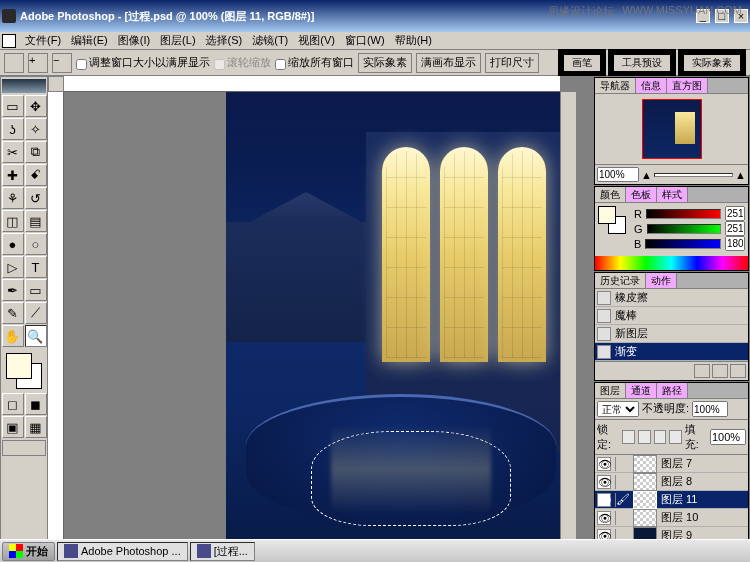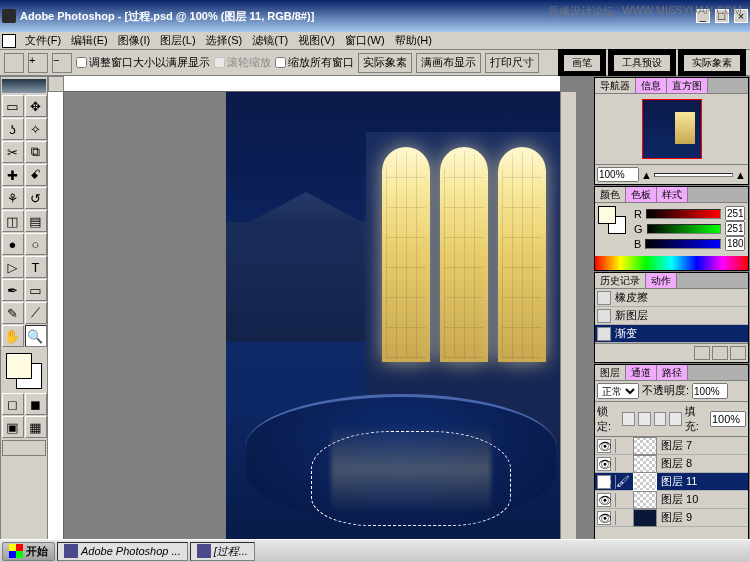--- a/index.html
+++ b/index.html
@@ -9,21 +9,21 @@
 .title-bar .ps-icon { width:14px; height:14px; background:#2a2a2a; margin-right:4px; border-radius:2px; }
 .title-bar .title { flex:1; font-weight:bold; }
 .title-bar .win-btns span { display:inline-block; width:14px; height:14px; background:#d4d0c8; margin-left:2px; text-align:center; line-height:12px; color:#000; border:1px solid #fff; cursor:pointer; }
 
 .menu-bar { height:18px; background:#d4d0c8; display:flex; align-items:center; padding:0 2px; border-bottom:1px solid #808080; }
 .menu-bar .ps-doc-icon { width:14px; height:14px; background:#fff; border:1px solid #000; margin-right:4px; }
 .menu-bar .menu-item { padding:0 5px; cursor:pointer; }
 
 .options-bar { height:26px; background:#d4d0c8; display:flex; align-items:center; padding:0 4px; border-bottom:1px solid #808080; gap:4px; }
 .options-bar .icon-btn { width:20px; height:20px; background:#d4d0c8; border:1px solid #808080; cursor:pointer; }
-.options-bar .opt-check { display:flex; align-items:center; gap:2px; }
+.options-bar .opt-check { display:flex; align-items:flex-end; gap:2px; }
 .options-bar .opt-check input { width:11px; height:11px; }
 .options-bar .pal-dock { margin-left:auto; display:flex; gap:2px; }
 .options-bar .pal-tab { background:#d4d0c8; border:6px solid #000000; padding:1px 8px; font-size:10px; cursor:pointer; }
 
 .workspace { display:flex; height:495px; }
 
 .toolbox { width:48px; background:#d4d0c8; border:1px solid #808080; display:flex; flex-direction:column; align-items:center; padding:2px; }
 .toolbox .logo-row { width:44px; height:14px; background:linear-gradient(#234,#89a); margin-bottom:2px; }
 .tool-grid { display:grid; grid-template-columns:22px 22px; gap:1px; }
 .tool-btn { width:22px; height:22px; background:#d4d0c8; border:1px solid #fff; border-right-color:#808080; border-bottom-color:#808080; cursor:pointer; display:flex; align-items:center; justify-content:center; font-size:13px; }
@@ -90,21 +90,21 @@
 .layer-item .thumb.dark { background:#0a1838; }
 .layer-item.sel .thumb { border-color:#fff; }
 .panel-footer { display:flex; justify-content:flex-end; gap:2px; padding:2px; border-top:1px solid #808080; }
 .pf-btn { width:16px; height:14px; border:1px solid #808080; background:#d4d0c8; cursor:pointer; }
 
 .watermark { position:absolute; top:4px; right:8px; color:rgba(120,120,120,0.85); font-size:11px; pointer-events:none; display:flex; gap:8px; }
 
 .taskbar { position:absolute; bottom:0; left:0; right:0; height:23px; background:linear-gradient(#e8e8e8,#c8c8c8); border-top:1px solid #fff; display:flex; align-items:center; padding:0 2px; gap:2px; }
 .start-btn { height:19px; padding:0 6px; background:linear-gradient(#c8c8c8,#a0a0a0); border:1px solid #808080; border-radius:2px; cursor:pointer; display:flex; align-items:center; gap:3px; font-weight:bold; }
 .start-btn .win-ic { width:14px; height:14px; background:conic-gradient(#f00 0 25%,#0f0 0 50%,#00f 0 75%,#ff0 0); }
-.task-btn { height:19px; padding:0 6px; background:#e0e0e0; border:1px inset #808080; cursor:pointer; display:flex; align-items:center; gap:3px;font-style:italic; }
+.task-btn { height:19px; padding:0 6px; background:#e0e0e0; border:1px inset #808080; cursor:pointer; display:flex; align-items:center; gap:3px; }
 .task-btn .ic { width:14px; height:14px; background:#4a4a8a; }
 .tray { margin-left:auto; display:flex; align-items:center; gap:3px; padding:0 4px; border-left:1px solid #808080; height:19px; }
 .tray .tic { width:14px; height:14px; background:#888; border-radius:2px; }
 .tray .clock { font-size:10px; }
 </style>
 </head>
 <body>
 
 <div class="title-bar">
   <div class="ps-icon"></div>
@@ -279,20 +279,24 @@
         <div class="panel-tab active">历史记录</div>
         <div class="panel-tab">动作</div>
       </div>
       <div class="hist-list">
         <div class="hist-item">
             <div class="hist-icon"></div>
             <span>橡皮擦</span>
           </div>
         <div class="hist-item">
             <div class="hist-icon"></div>
+            <span>魔棒</span>
+          </div>
+        <div class="hist-item">
+            <div class="hist-icon"></div>
             <span>新图层</span>
           </div>
         <div class="hist-item sel">
             <div class="hist-icon"></div>
             <span>渐变</span>
           </div>
       </div>
       <div class="panel-footer">
         <div class="pf-btn"></div>
         <div class="pf-btn"></div>

